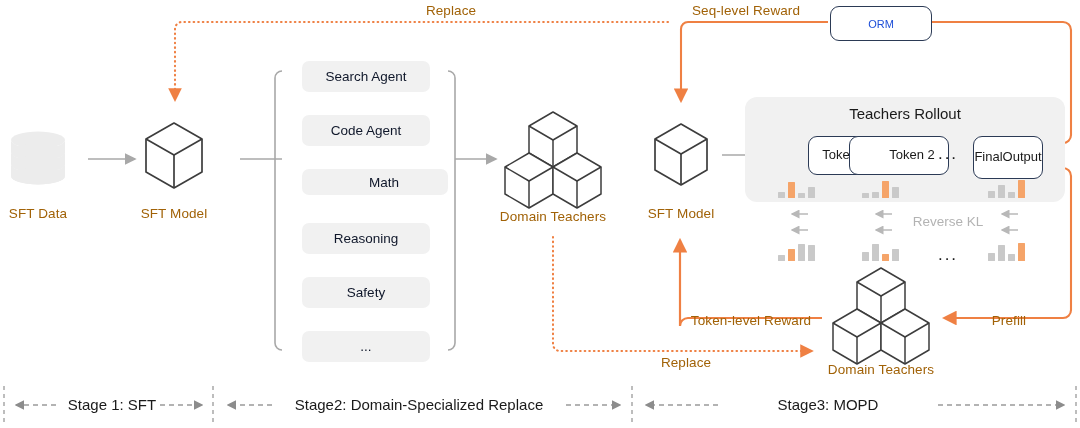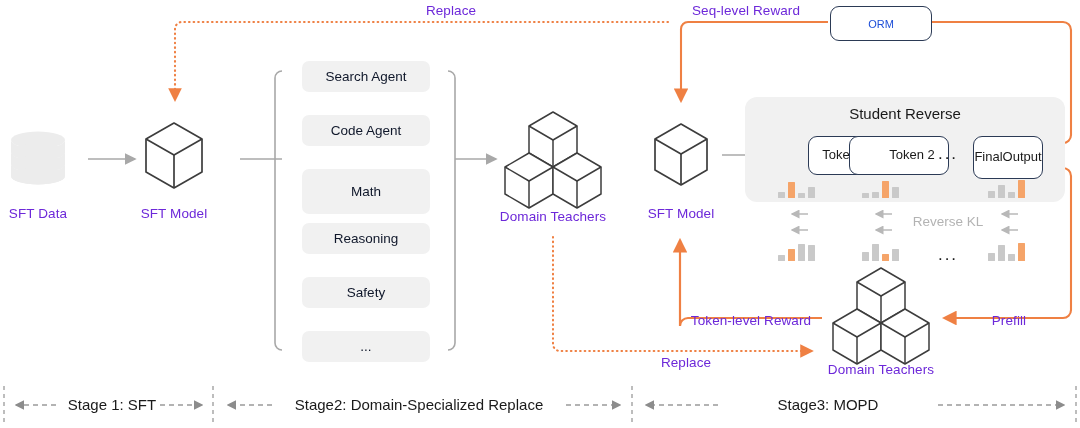--- a/index.html
+++ b/index.html
@@ -1,20 +1,20 @@
 <!DOCTYPE html>
 <html><head>
 <meta charset="utf-8">
 <style>
   html,body{margin:0;padding:0;background:#ffffff;}
   body{width:1080px;height:428px;overflow:hidden;
        font-family:"Liberation Sans","DejaVu Sans",sans-serif;color:#1a1a1a;}
   #stage{position:relative;width:1080px;height:428px;}
   svg.layer{position:absolute;left:0;top:0;width:1080px;height:428px;overflow:visible;}
-  .lbl{position:absolute;font-size:13.5px;color:#6d28d9;white-space:nowrap;
+  .lbl{position:absolute;font-size:13.5px;color:#a16207;white-space:nowrap;
        text-align:center;letter-spacing:.1px;}
   .lbl.c{transform:translateX(-50%);}
   .agentbox{position:absolute;background:#f1f1f1;border-radius:7px;
             display:flex;align-items:center;justify-content:center;
             font-size:13.5px;color:#0f172a;}
   .rollout{position:absolute;background:#f1f1f1;border-radius:12px;}
   .rollout-title{position:absolute;font-size:15px;color:#1a1a1a;
                  width:100%;text-align:center;}
   .tokenbox{position:absolute;background:#ffffff;border:1.6px solid #2b3a55;
             border-radius:9px;display:flex;align-items:center;justify-content:center;
@@ -143,21 +143,21 @@
       <line x1="56" y1="405" x2="16" y2="405" marker-end="url(#ar-dash)"></line>
       <line x1="160" y1="405" x2="202" y2="405" marker-end="url(#ar-dash)"></line>
       <line x1="272" y1="405" x2="228" y2="405" marker-end="url(#ar-dash)"></line>
       <line x1="566" y1="405" x2="620" y2="405" marker-end="url(#ar-dash)"></line>
       <line x1="718" y1="405" x2="646" y2="405" marker-end="url(#ar-dash)"></line>
       <line x1="938" y1="405" x2="1064" y2="405" marker-end="url(#ar-dash)"></line>
     </g>
   </svg>
 
   <div class="rollout" style="left:745px;top:97px;width:320px;height:105px;"></div>
-  <div class="rollout-title" style="left:745px;top:105px;width:320px;">Student Reverse</div>
+  <div class="rollout-title" style="left:745px;top:105px;width:320px;">Teachers Rollout</div>
 
   <div class="tokenbox" style="left:808px;top:136px;width:72px;height:37px;">Token 1</div>
   <div class="tokenbox" style="left:849px;top:136px;width:72px;height:37px;padding-left:26px;">Token 2</div>
   <div class="dots" style="left:948px;top:144px;">...</div>
   <div class="tokenbox" style="left:973px;top:136px;width:68px;height:41px;">
     <span>Final</span>
       <br>
     <span>Output</span>
   </div>
 
@@ -199,21 +199,21 @@
     <div class="bar" style="left:0px;width:7px;height:8px;background:#c9c9c9;"></div>
     <div class="bar" style="left:10px;width:7px;height:16px;background:#c9c9c9;"></div>
     <div class="bar" style="left:20px;width:7px;height:7px;background:#c9c9c9;"></div>
     <div class="bar" style="left:30px;width:7px;height:18px;background:#f5a469;"></div>
   </div>
 
   <div class="revkl" style="left:948px;top:214px;">Reverse KL</div>
 
   <div class="agentbox" style="left:302px;top:61px;width:128px;height:31px;">Search Agent</div>
   <div class="agentbox" style="left:302px;top:115px;width:128px;height:31px;">Code Agent</div>
-  <div class="agentbox" style="left:302px;top:169px;width:128px;height:45px;">Math</div>
+  <div class="agentbox" style="left:302px;top:169px;width:128px;height:26px;padding-left:18px;">Math</div>
   <div class="agentbox" style="left:302px;top:223px;width:128px;height:31px;">Reasoning</div>
   <div class="agentbox" style="left:302px;top:277px;width:128px;height:31px;">Safety</div>
   <div class="agentbox" style="left:302px;top:331px;width:128px;height:31px;">...</div>
 
   <div class="lbl c" style="left:38px;top:206px;">SFT Data</div>
   <div class="lbl c" style="left:174px;top:206px;">SFT Model</div>
   <div class="lbl c" style="left:553px;top:209px;">Domain Teachers</div>
   <div class="lbl c" style="left:681px;top:206px;">SFT Model</div>
   <div class="lbl c" style="left:881px;top:362px;">Domain Teachers</div>
 

